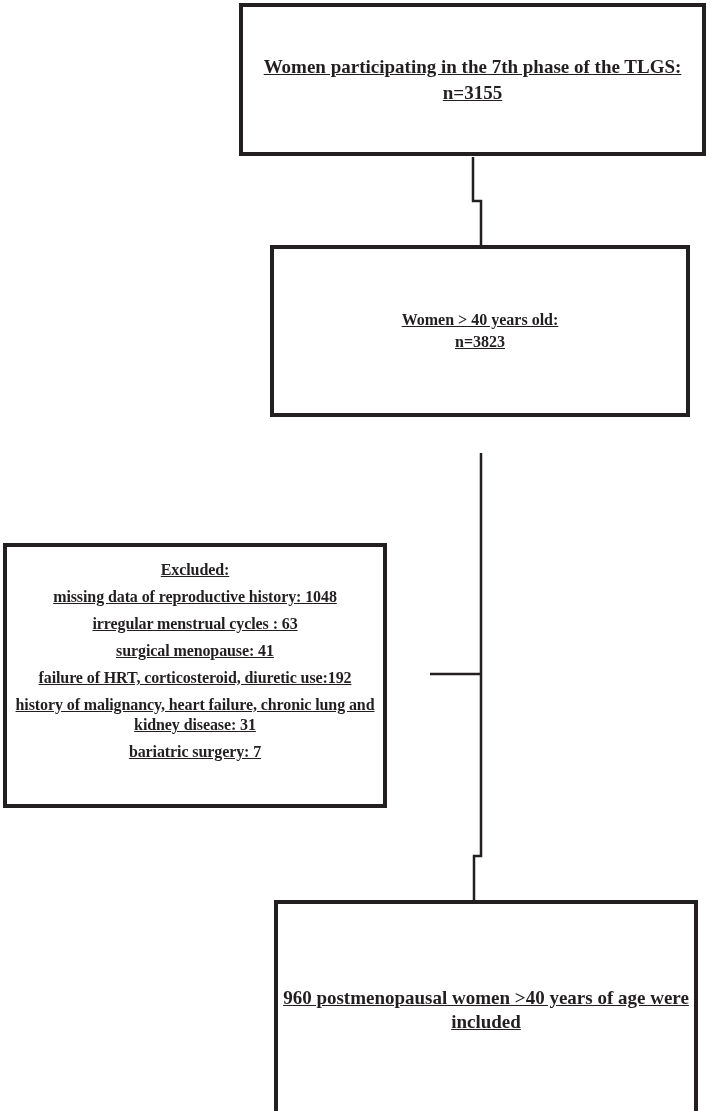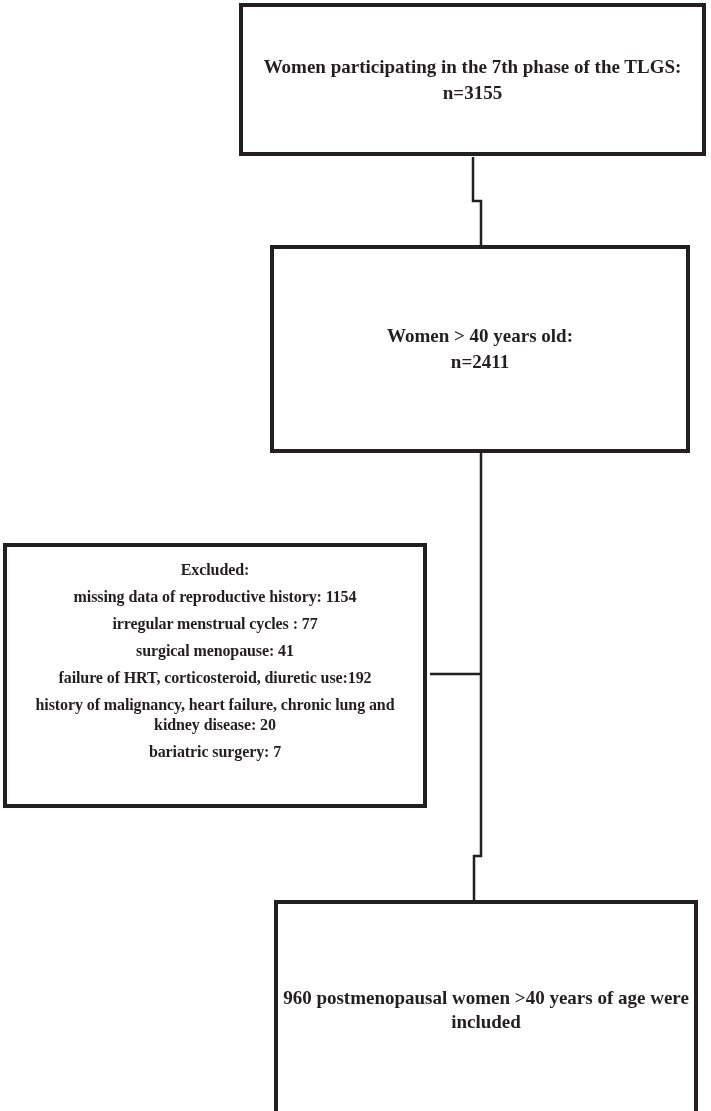--- a/index.html
+++ b/index.html
@@ -28,42 +28,43 @@
     stroke: #231f20;
     stroke-width: 2.5;
   }
   .flowbox {
     position: absolute;
     box-sizing: border-box;
     border: 4px solid #231f20;
     background: #ffffff;
     font-weight: bold;
     text-align: center;
+    text-decoration: underline;
   }
   .flowbox.centered {
     display: flex;
     flex-direction: column;
     justify-content: center;
     align-items: center;
   }
   .box-source {
     left: 239px; top: 3px;
     width: 467px; height: 153px;
     font-size: 19px; line-height: 1.35;
     padding: 0 6px;
   }
   .box-age {
     left: 270px; top: 245px;
-    width: 420px; height: 208px;
-    font-size: 19px; line-height: 1.35;
+    width: 420px; height: 172px;
+    font-size: 16px; line-height: 1.35;
     padding: 0 6px;
   }
   .box-excluded {
     left: 3px; top: 543px;
-    width: 424px; height: 265px;
+    width: 384px; height: 265px;
     font-size: 16px; line-height: 1.25;
     letter-spacing: -0.1px;
     padding: 13px 2px 4px 2px;
   }
   .box-excluded .excluded-title {
     margin: 0 0 7px 0;
   }
   .box-excluded .excluded-item {
     margin: 0 0 7px 0;
     white-space: pre-line;
@@ -90,31 +91,31 @@
     <polyline points="430,674 482,674"></polyline>
   </svg>
 
   <div class="flowbox box-source centered">
     <div>Women participating in the 7th phase of the TLGS:</div>
     <div>n=3155</div>
   </div>
 
   <div class="flowbox box-age centered">
     <div>Women &gt; 40 years old:</div>
-    <div>n=2411</div>
+    <div>n=3823</div>
   </div>
 
   <div class="flowbox box-excluded">
     <div class="excluded-title">Excluded:</div>
-    <div class="excluded-item">missing data of reproductive history: 1154</div>
-    <div class="excluded-item">irregular menstrual cycles : 77</div>
+    <div class="excluded-item">missing data of reproductive history: 1048</div>
+    <div class="excluded-item">irregular menstrual cycles : 63</div>
     <div class="excluded-item">surgical menopause: 41</div>
     <div class="excluded-item">failure of HRT, corticosteroid, diuretic use:192</div>
     <div class="excluded-item">history of malignancy, heart failure, chronic lung and
-kidney disease: 20</div>
+kidney disease: 31</div>
     <div class="excluded-item">bariatric surgery: 7</div>
   </div>
 
   <div class="flowbox box-included centered">
     <div class="included-label">960 postmenopausal women &gt;40 years of age were
 included</div>
   </div>
 
 </div>
 

